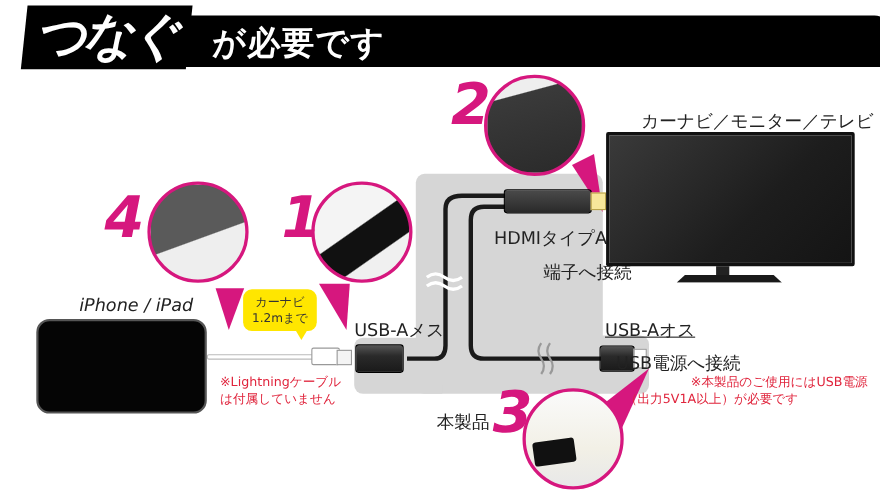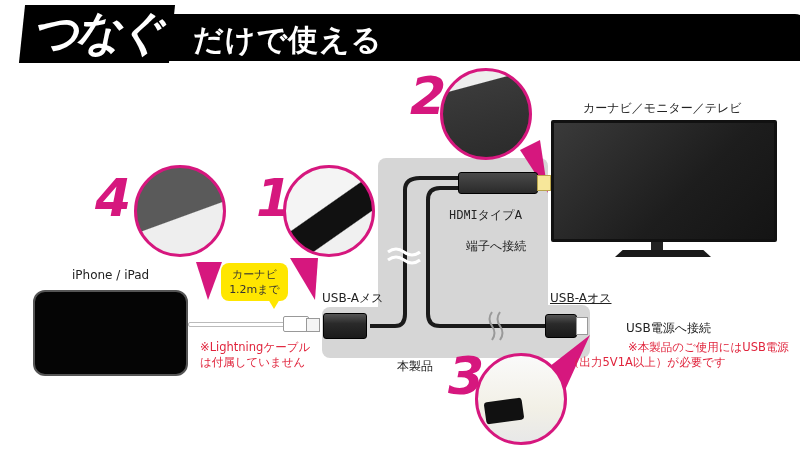--- a/index.html
+++ b/index.html
@@ -11,21 +11,21 @@
   .banner { left: 25px; top: 14px; width: 782px; height: 47px; background: #000; border-radius: 0 12px 0 0; }
   .banner-skew { left: 22px; top: 5px; width: 150px; height: 58px; background:#000; transform: skewX(-6deg); }
   .title-big { left: 32px; top: 4px; font-size: 46px; font-weight: bold; color: #fff; letter-spacing: -4px; line-height: 56px; font-style: italic; }
   .title-small { left: 193px; top: 20px; font-size: 30px; font-weight: bold; color: #fff; line-height: 40px; letter-spacing: 1px; }
 
   
   .panel { left: 378px; top: 158px; width: 170px; height: 200px; background: #d6d6d6; border-radius: 8px; }
   .panel-left { left: 322px; top: 307px; width: 80px; height: 51px; background: #d6d6d6; border-radius: 8px 0 0 8px; }
   .panel-right { left: 540px; top: 305px; width: 50px; height: 53px; background: #d6d6d6; border-radius: 0 8px 8px 0; }
 
-  .label { font-size: 12px; color: #222; white-space: nowrap; }
+  .label { font-size: 16px; color: #222; white-space: nowrap; }
   .note-red { font-size: 11.5px; color: #e0243c; line-height: 15px; white-space: nowrap; }
 
   
   .circle { border: 3px solid #d6177e; border-radius: 50%; overflow: hidden; background: #e8e8e8; }
   .num { font-size: 52px; font-weight: bold; color: #d6177e; font-style: italic; line-height: 52px; }
 
   
   .bubble { left: 221px; top: 263px; width: 67px; height: 38px; background: #ffe600; border-radius: 8px; text-align: center; font-size: 11px; line-height: 15px; padding-top: 4px; color: #333; }
   .bubble-tail { left: 268px; top: 299px; width: 0; height: 0; border-left: 6px solid transparent; border-right: 6px solid transparent; border-top: 10px solid #ffe600; }
 
@@ -44,21 +44,21 @@
   .usb-black { width: 44px; height: 26px; background: linear-gradient(#555,#2a2a2a 40%,#1a1a1a); border-radius: 3px; border:1px solid #000; }
   .hdmi-black { width: 80px; height: 22px; background: linear-gradient(#4a4a4a,#2a2a2a); border-radius: 3px; border:1px solid #000; }
   .hdmi-tip { width: 14px; height: 16px; background: #f7e79a; border:1px solid #b9a44c; }
 </style>
 </head>
 <body>
 
 <div class="abs banner"></div>
 <div class="abs banner-skew"></div>
 <div class="abs title-big">つなぐ</div>
-<div class="abs title-small">だけで使える</div>
+<div class="abs title-small">が必要です</div>
 
 <div class="abs panel"></div>
 <div class="abs panel-left"></div>
 <div class="abs panel-right"></div>
 
 <svg class="abs" style="left:0;top:0" width="800" height="449">
 
   <path d="M370 326 L395 326 Q405 326 405 314 L405 190 Q405 178 420 178 L460 178" stroke="#1a1a1a" stroke-width="4" fill="none"></path>
 
   <path d="M460 188 L440 188 Q428 188 428 200 L428 314 Q428 326 440 326 L548 326" stroke="#1a1a1a" stroke-width="4" fill="none"></path>
@@ -80,42 +80,42 @@
 <div class="abs usb-black" style="left:323px;top:313px;"></div>
 
 <div class="abs usb-black" style="left:545px;top:314px;width:32px;height:24px;"></div>
 <div class="abs" style="left:576px;top:317px;width:12px;height:18px;background:#fff;border:1px solid #999;"></div>
 
 <div class="abs cable-white" style="left:188px;top:322px;width:108px;"></div>
 <div class="abs usb-plug-white" style="left:283px;top:316px;"></div>
 
 <div class="abs label" style="left:322px;top:290px;">USB-Aメス</div>
 <div class="abs label" style="left:550px;top:290px;text-decoration:underline;">USB-Aオス</div>
-<div class="abs label" style="left:449px;top:207px;font-family:Liberation Mono, monospace;">HDMIタイプA</div>
-<div class="abs label" style="left:466px;top:222px;margin-top:16px;">端子へ接続</div>
-<div class="abs label" style="left:397px;top:358px;">本製品</div>
-<div class="abs label" style="left:626px;top:320px;">USB電源へ接続</div>
+<div class="abs label" style="left:449px;top:207px;">HDMIタイプA</div>
+<div class="abs label" style="left:494px;top:222px;margin-top:16px;">端子へ接続</div>
+<div class="abs label" style="left:397px;top:374px;">本製品</div>
+<div class="abs label" style="left:560px;top:320px;">USB電源へ接続</div>
 
 <div class="abs note-red" style="left:628px;top:340px;">※本製品のご使用にはUSB電源</div>
 <div class="abs note-red" style="left:568px;top:355px;">（出力5V1A以上）が必要です</div>
 <div class="abs note-red" style="left:200px;top:340px;">※Lightningケーブル</div>
 <div class="abs note-red" style="left:200px;top:355px;">は付属していません</div>
 
 <div class="abs bubble">
   <div>カーナビ</div>
   <div>1.2mまで</div>
 </div>
 <div class="abs bubble-tail"></div>
 
 <div class="abs label" style="left:583px;top:100px;">カーナビ／モニター／テレビ</div>
 <div class="abs tv"></div>
 <div class="abs tv-stand-neck"></div>
 <div class="abs tv-stand-base"></div>
 
-<div class="abs label" style="left:72px;top:268px;">iPhone / iPad</div>
+<div class="abs label" style="left:72px;top:268px;font-style:italic;">iPhone / iPad</div>
 <div class="abs phone"></div>
 
 <div class="abs circle" style="left:134px;top:165px;width:92px;height:92px;background:linear-gradient(160deg,#5a5a5a 0%,#5a5a5a 55%,#eee 56%);"></div>
 <div class="abs num" style="left:95px;top:172px;">4</div>
 
 <div class="abs circle" style="left:283px;top:165px;width:92px;height:92px;background:linear-gradient(145deg,#f4f4f4 0%,#f4f4f4 45%,#111 46%,#111 70%,#f0f0f0 71%);"></div>
 <div class="abs num" style="left:256px;top:172px;">1</div>
 
 <div class="abs circle" style="left:440px;top:68px;width:92px;height:92px;background:linear-gradient(165deg,#eee 0%,#eee 20%,#3a3a3a 21%,#2a2a2a 100%);"></div>
 <div class="abs num" style="left:410px;top:70px;">2</div>

